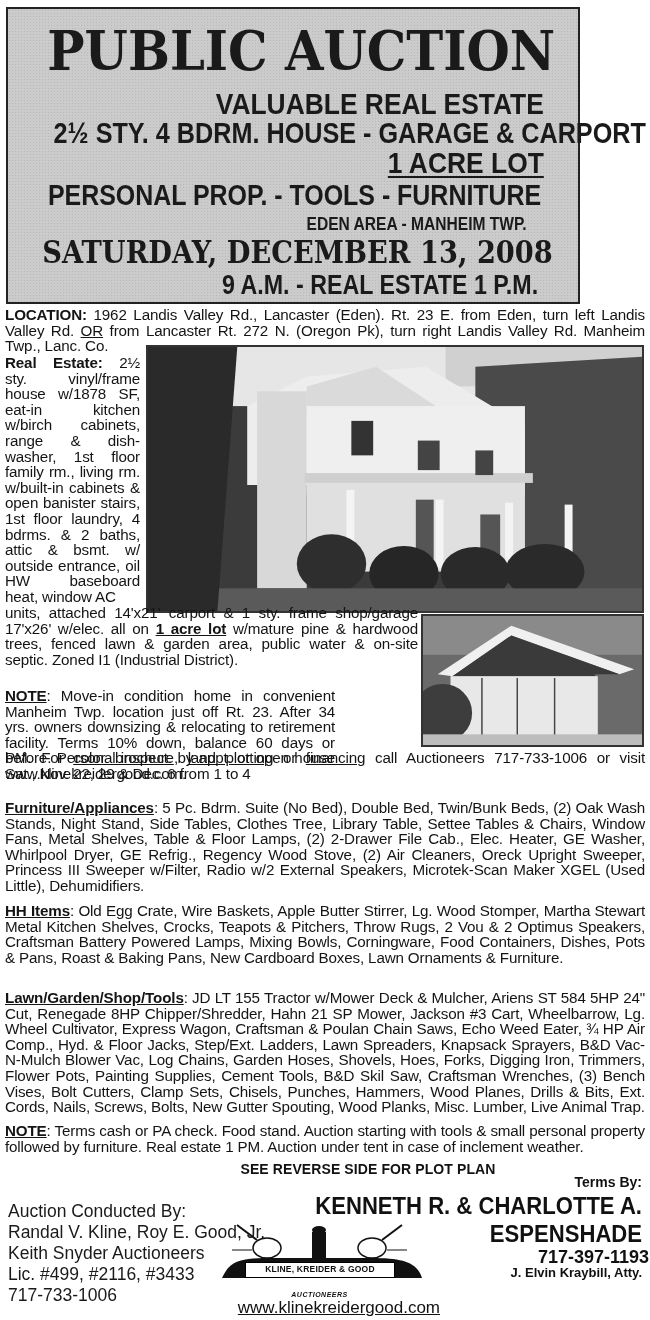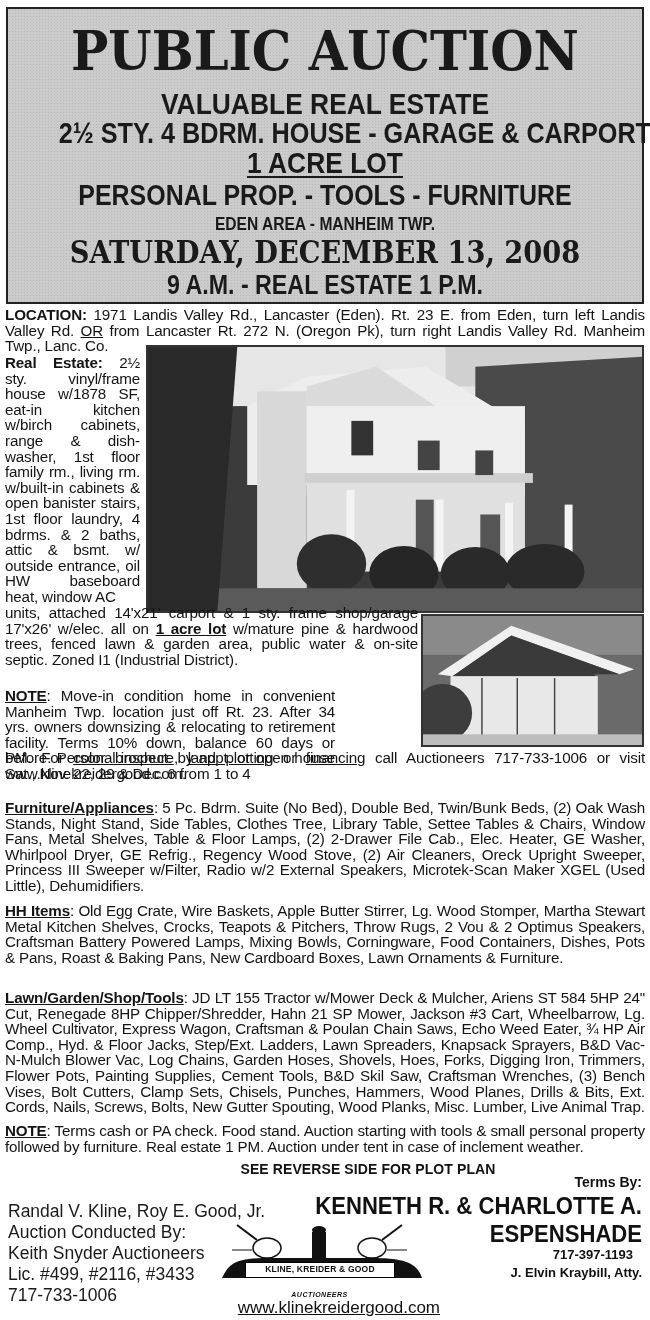--- a/index.html
+++ b/index.html
@@ -1,24 +1,24 @@
 <!DOCTYPE html>
 <html><head>
 <meta charset="utf-8">
 <style>
   * { box-sizing: border-box; margin: 0; padding: 0; }
   html, body { width: 650px; height: 1320px; background: #ffffff; overflow: hidden; }
   body { position: relative; font-family: "Liberation Sans", sans-serif; color: #111; }
 
   .header-box {
-    position: absolute; left: 6px; top: 7px; width: 638px; height: 297px;
+    position: absolute; left: 6px; top: 7px; width: 574px; height: 297px;
     background: #cbcbcb; border: 2px solid #222;
     background-image: radial-gradient(#b8b8b8 0.6px, transparent 0.7px);
     background-size: 3px 3px;
-    text-align: center;
+    text-align: right;
   }
   .h-title {
     position: absolute; left: 0; right: 0; top: 12px;
     font-family: "DejaVu Serif", serif; font-weight: bold; font-size: 54px;
     letter-spacing: 0px; line-height: 60px; color: #1a1a1a;
     transform: scaleX(0.92);
   }
   .h-line { position: absolute; left: 0; right: 0; font-family: "Liberation Sans", sans-serif; font-weight: bold; color: #1a1a1a; white-space: nowrap; }
   .h-sub1 { top: 78px; font-size: 30px; line-height: 34px; transform: scaleX(0.88); }
   .h-sub2 { top: 107px; font-size: 30px; line-height: 34px; transform: scaleX(0.84); }
@@ -65,21 +65,21 @@
     position: absolute; left: 0; width: 650px; top: 1161px; text-align: center;
     font-weight: bold; font-size: 14px; letter-spacing: 0.1px; margin-left: 43px;
   }
   .terms-by {
     position: absolute; right: 8px; top: 1174px; font-weight: bold; font-size: 14px;
   }
   .owner-name {
     position: absolute; right: 8px; top: 1192px; width: 420px; text-align: right;
     font-weight: bold; font-size: 24px; line-height: 28px; transform-origin: right top; transform: scaleX(0.92);
   }
-  .owner-phone { position: absolute; right: 17px; top: 1247px; font-weight: bold; font-size: 13px; }
+  .owner-phone { position: absolute; right: 1px; top: 1247px; font-weight: bold; font-size: 18px; }
   .attorney { position: absolute; right: 8px; top: 1265px; font-weight: bold; font-size: 13px; }
 
   .conducted { position: absolute; left: 8px; top: 1201px; font-size: 17.5px; line-height: 21px; color: #1a1a1a; }
 
   .logo { position: absolute; left: 212px; top: 1220px; width: 215px; height: 62px; }
   .logo-text {
     position: absolute; left: 245px; top: 1262px; width: 150px; height: 16px;
     background: #fff; border: 1px solid #000;
     font-size: 8.5px; font-weight: bold; text-align: center; line-height: 12px; letter-spacing: 0.2px;
   }
@@ -100,21 +100,21 @@
   <div class="h-line h-sub1">VALUABLE REAL ESTATE</div>
   <div class="h-line h-sub2">2½ STY. 4 BDRM. HOUSE - GARAGE &amp; CARPORT</div>
   <div class="h-line h-sub3"><span>1 ACRE LOT</span></div>
   <div class="h-line h-sub4">PERSONAL PROP. - TOOLS - FURNITURE</div>
   <div class="h-line h-sub5">EDEN AREA - MANHEIM TWP.</div>
   <div class="h-line h-date">SATURDAY, DECEMBER 13, 2008</div>
   <div class="h-line h-time">9 A.M. - REAL ESTATE 1 P.M.</div>
 </div>
 
 <div class="body-text location">
-  <span class="lbl">LOCATION:</span><span> 1971 Landis Valley Rd., Lancaster (Eden). Rt. 23 E. from Eden, turn left Landis Valley Rd. </span><span class="u">OR</span><span> from Lancaster Rt. 272 N. (Oregon Pk), turn right Landis Valley Rd. Manheim Twp., Lanc. Co.</span>
+  <span class="lbl">LOCATION:</span><span> 1962 Landis Valley Rd., Lancaster (Eden). Rt. 23 E. from Eden, turn left Landis Valley Rd. </span><span class="u">OR</span><span> from Lancaster Rt. 272 N. (Oregon Pk), turn right Landis Valley Rd. Manheim Twp., Lanc. Co.</span>
 </div>
 
 <div class="photo-house">
   <svg viewBox="0 0 498 268" preserveAspectRatio="none">
     <rect width="498" height="268" fill="#3b3b3b"></rect>
     <rect x="80" y="0" width="320" height="60" fill="#e6e6e6"></rect>
     <rect x="300" y="0" width="198" height="40" fill="#d0d0d0"></rect>
     <polygon points="330,20 498,10 498,268 330,268" fill="#4a4a4a"></polygon>
     <polygon points="100,60 160,30 280,20 330,50 380,80 380,140 100,140" fill="#ededed"></polygon>
     <polygon points="160,40 230,20 290,60 160,70" fill="#dadada"></polygon>
@@ -189,22 +189,22 @@
 
 <div class="terms-by">Terms By:</div>
 <div class="owner-name">
   <div>KENNETH R. &amp; CHARLOTTE A.</div>
   <div>ESPENSHADE</div>
 </div>
 <div class="owner-phone">717-397-1193</div>
 <div class="attorney">J. Elvin Kraybill, Atty.</div>
 
 <div class="conducted">
+  <div>Auction Conducted By:</div>
   <div>Randal V. Kline, Roy E. Good, Jr.</div>
-  <div>Auction Conducted By:</div>
   <div>Keith Snyder Auctioneers</div>
   <div>Lic. #499, #2116, #3433</div>
   <div>717-733-1006</div>
 </div>
 
 <svg class="logo" viewBox="0 0 215 62">
   <path d="M10,58 C18,40 30,38 60,38 L160,38 C190,38 205,42 210,58 Z" fill="#111"></path>
   <ellipse cx="55" cy="28" rx="14" ry="10" fill="none" stroke="#111" stroke-width="1.5"></ellipse>
   <ellipse cx="160" cy="28" rx="14" ry="10" fill="none" stroke="#111" stroke-width="1.5"></ellipse>
   <line x1="45" y1="20" x2="25" y2="5" stroke="#111" stroke-width="2"></line>

